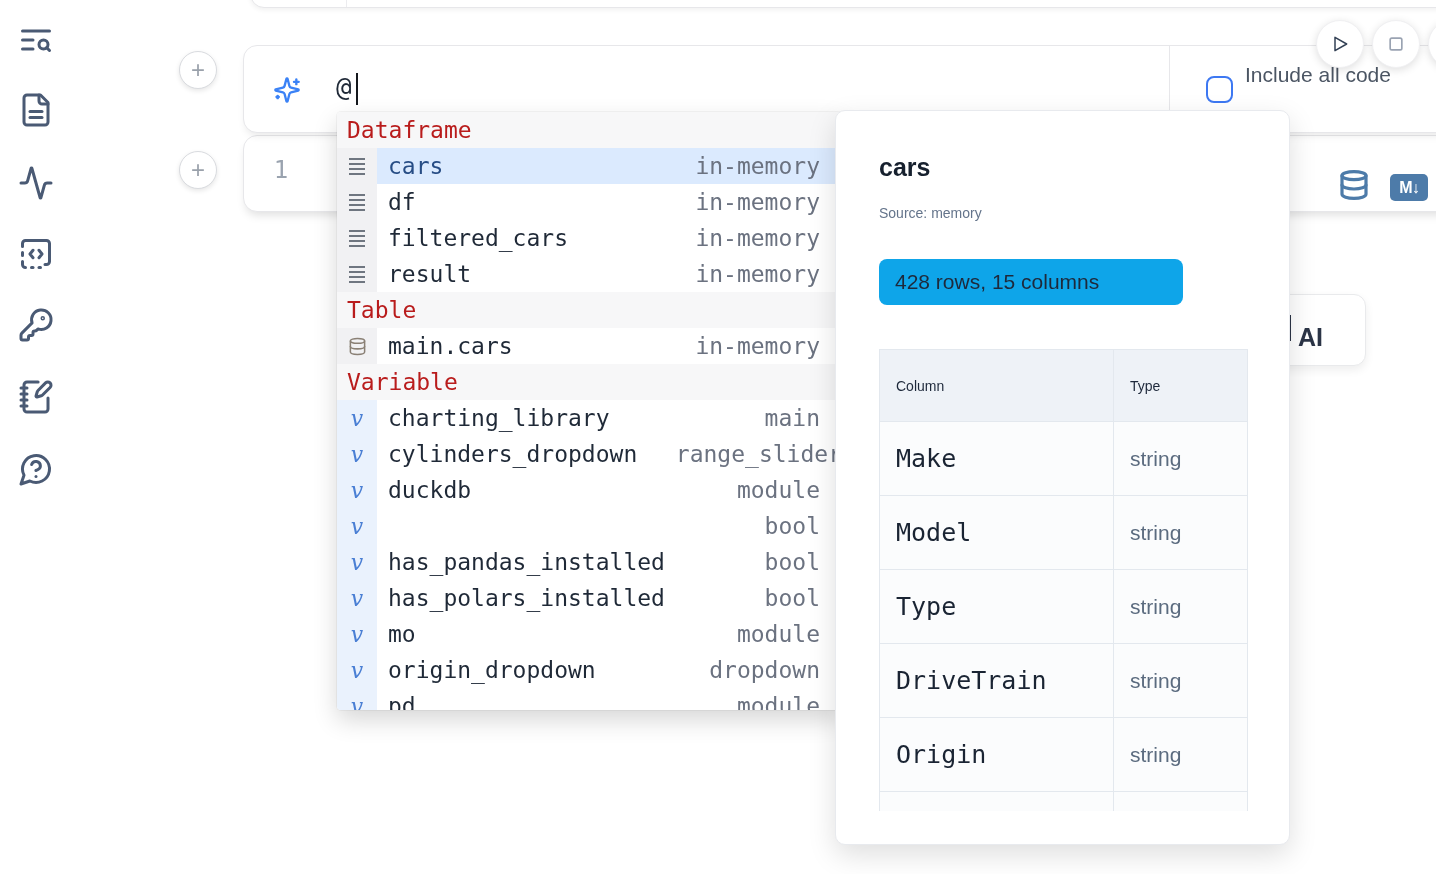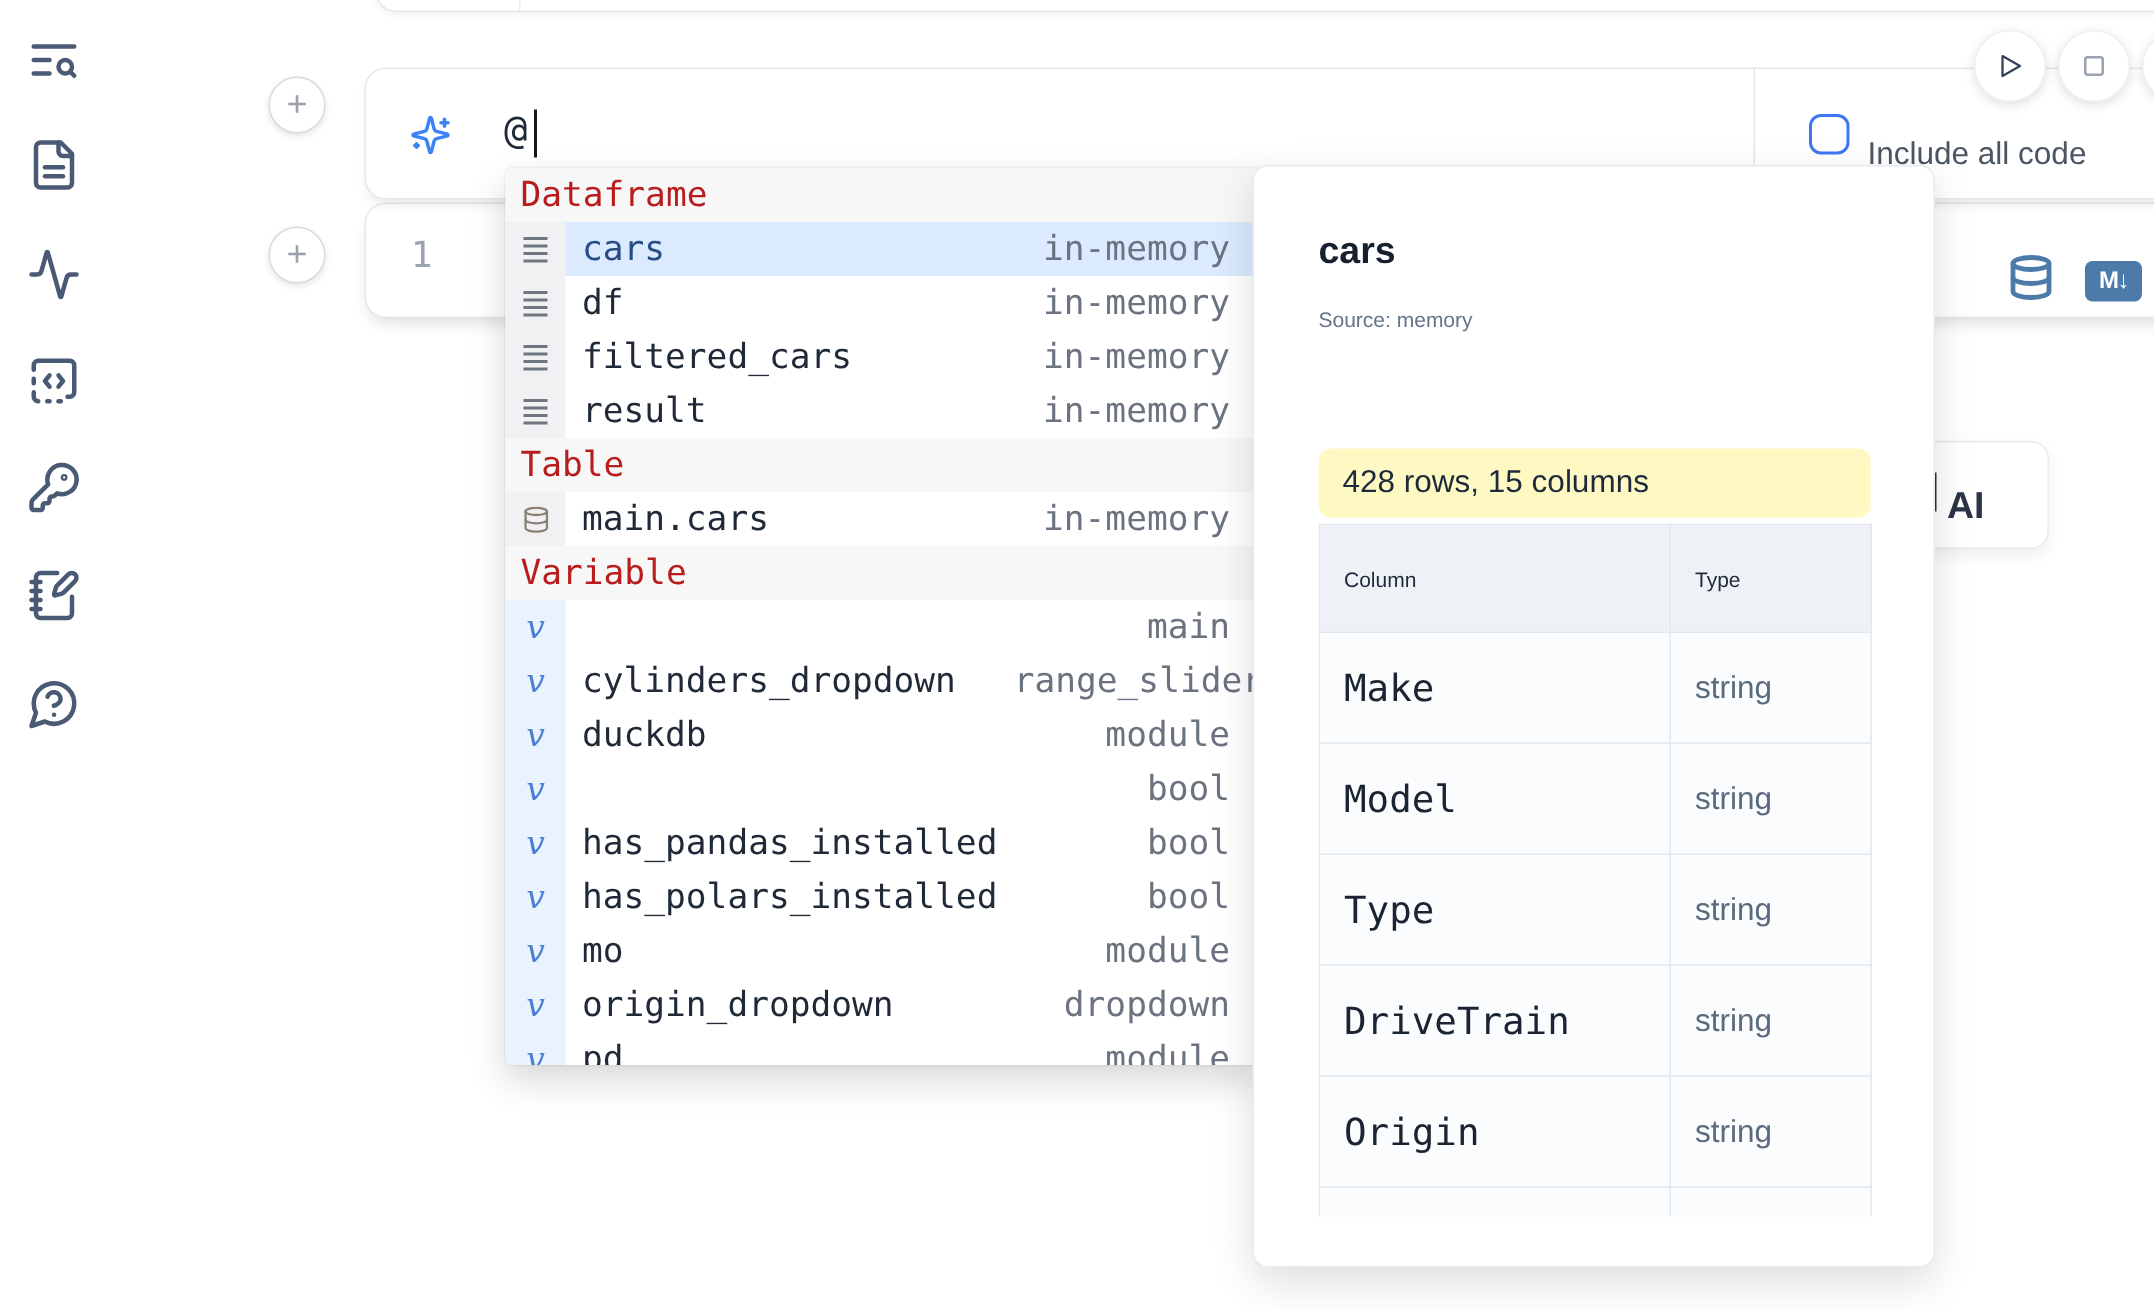--- a/index.html
+++ b/index.html
@@ -28,21 +28,21 @@
                 background:#fff; border:1px solid #e7e7ea; border-radius:14px;
                 box-shadow:0 5px 9px -3px rgba(0,0,0,.10); z-index:5; }
   .sparkles { position:absolute; left:29px; top:30px; width:28px; height:28px; color:#3b82f6; }
   .sparkles svg { width:28px; height:28px; }
   .prompt-text { position:absolute; left:92px; top:26px; font-family:"DejaVu Sans Mono", monospace;
                  font-size:26px; color:#1f2937; }
   .caret { position:absolute; left:112px; top:27px; width:2px; height:32px; background:#15181d; }
   .prompt-divider { position:absolute; left:925px; top:0px; width:1px; height:86px; background:#e7e7ea; }
   .checkbox { position:absolute; left:962px; top:30px; width:27px; height:27px;
               border:2.5px solid #3d78f2; border-radius:8px; background:#fff; }
-  .include-label { position:absolute; left:1001px; top:17px; font-size:21px; color:#4b5563;margin-top:28px; }
+  .include-label { position:absolute; left:1001px; top:17px; font-size:21px; color:#4b5563; }
 
   
   .run-btn { position:absolute; top:20px; width:48px; height:48px; border-radius:50%;
              background:#fff; border:1px solid #f0f0f2; box-shadow:0 2px 8px rgba(0,0,0,.13);
              display:flex; align-items:center; justify-content:center; z-index:10; }
   .run-btn svg { width:20px; height:20px; }
 
   
   .code-cell { position:absolute; left:243px; top:135px; width:1220px; height:77px;
                background:#fff; border:1px solid #e7e7ea; border-radius:14px;
@@ -81,23 +81,23 @@
   .rows-icon line { stroke:#6f7680; stroke-width:2; }
   .dd-db-icon { width:19px; height:19px; color:#8a8075; }
   .var-glyph { font-family:"DejaVu Serif", serif; font-style:italic; font-size:22px; color:#4a7fd4; }
 
   
   .panel { position:absolute; left:835px; top:110px; width:455px; height:735px;
            background:#fff; border:1px solid #e8eaee; border-radius:10px; z-index:30;
            box-shadow:0 10px 28px rgba(0,0,0,.13); }
   .panel-title { position:absolute; left:43px; top:42px; font-size:25px; font-weight:bold; color:#16202e; }
   .panel-source { position:absolute; left:43px; top:94px; font-size:14px; color:#64748b; }
-  .panel-badge { position:absolute; left:43px; top:148px; width:368px; height:46px;
-                 background:#fef9c3; border-radius:8px; font-size:21px; color:#1e293b;
-                 line-height:46px; padding-left:16px;margin-top:40px; }
+  .panel-badge { position:absolute; left:43px; top:148px; width:304px; height:46px;
+                 background:#0ea5e9; border-radius:8px; font-size:21px; color:#1e293b;
+                 line-height:46px; padding-left:16px; }
   .panel-table-wrap { position:absolute; left:43px; top:238px; width:369px; height:462px; overflow:hidden; }
   table.schema { border-collapse:collapse; width:368px; table-layout:fixed; }
   table.schema th, table.schema td { border:1px solid #e3e8ee; text-align:left; }
   table.schema col.c1 { width:234px; }
   table.schema col.c2 { width:134px; }
   table.schema th { height:72px; background:#eef2f7; font-size:14px; font-weight:normal;
                     color:#1e293b; padding-left:16px; }
   table.schema td { height:74px; background:#fbfcfd; }
   td.col-name { font-family:"DejaVu Sans Mono", monospace; font-size:25px; color:#1a2433; padding-left:16px; }
   td.col-type { font-size:21px; color:#5b6b7f; padding-left:16px; }
@@ -298,20 +298,21 @@
         </div>
     </div>
 
     <div class="dd-header">Variable</div>
 
     <div class="dd-row kind-variable">
       <div class="dd-icon-cell">
           <span class="var-glyph">v</span>
         </div>
       <div class="dd-main">
+          <span class="dd-name">charting_library</span>
           <span class="dd-type">main</span>
         </div>
     </div>
     <div class="dd-row kind-variable">
       <div class="dd-icon-cell">
           <span class="var-glyph">v</span>
         </div>
       <div class="dd-main overflow">
           <span class="dd-name">cylinders_dropdown</span>
           <span class="dd-type">range_slider</span>

